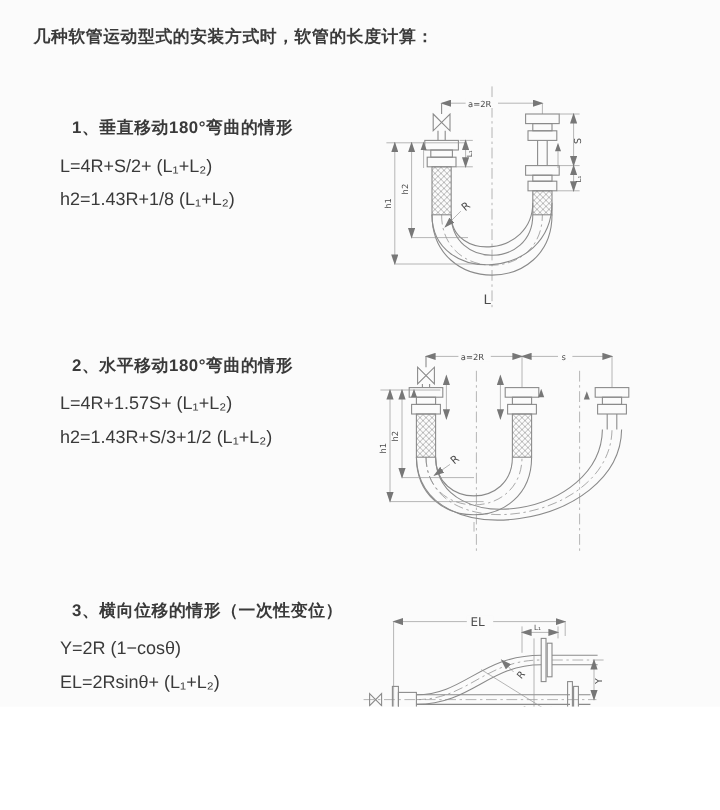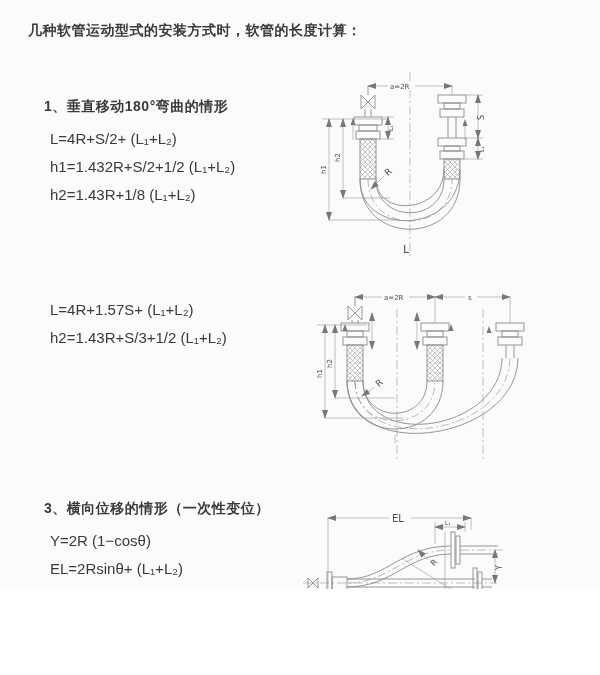--- a/index.html
+++ b/index.html
@@ -6,21 +6,21 @@
   .page{
     position:relative;width:600px;height:589px;overflow:hidden;
     background:#fbfbfb;color:#3a3a3a;
     font-family:"Liberation Sans","DejaVu Sans",sans-serif;
   }
   .title{
     position:absolute;left:28px;top:22px;
     font-size:14px;font-weight:700;letter-spacing:0.5px;
   }
   .section{position:absolute;left:44px;}
-  .section .heading{font-size:14px;font-weight:700;margin:0 0 9px 0;letter-spacing:0.5px;}
+  .section .heading{font-size:14px;font-weight:700;margin:0 0 9px 16px;letter-spacing:0.5px;}
   .formula{margin-left:6px;font-size:15px;line-height:28px;height:28px;white-space:nowrap;}
   .sec1{top:98px;}
   .sec2{top:296px;}
   .sec3{top:500px;}
   svg.diagram{position:absolute;}
   svg text{font-family:"DejaVu Sans","Liberation Sans",sans-serif;fill:#4d4d4d;}
   .geo{stroke:#8a8a8a;fill:none;stroke-width:0.9;}
   .dim{stroke:#999;fill:none;stroke-width:0.6;}
   .bg{fill:#fbfbfb;stroke:none;}
 </style>
@@ -41,25 +41,25 @@
       </marker>
       <marker id="as" markerWidth="9" markerHeight="6" refX="8" refY="3" orient="auto-start-reverse" markerUnits="userSpaceOnUse">
         <path d="M0,0L9,3L0,6Z" fill="#777"></path>
       </marker>
     </defs>
   </svg>
 
   <div class="section sec1">
     <div class="heading">1、垂直移动180°弯曲的情形</div>
     <div class="formula">L=4R+S/2+ (L₁+L₂)</div>
-    <div class="formula">h1=1.432R+S/2+1/2 (L₁+L₂)</div>
     <div class="formula">h2=1.43R+1/8 (L₁+L₂)</div>
   </div>
 
   <div class="section sec2">
+    <div class="heading">2、水平移动180°弯曲的情形</div>
     <div class="formula">L=4R+1.57S+ (L₁+L₂)</div>
     <div class="formula">h2=1.43R+S/3+1/2 (L₁+L₂)</div>
   </div>
 
   <div class="section sec3">
     <div class="heading">3、横向位移的情形（一次性变位）</div>
     <div class="formula">Y=2R (1−cosθ)</div>
     <div class="formula">EL=2Rsinθ+ (L₁+L₂)</div>
   </div>
 

